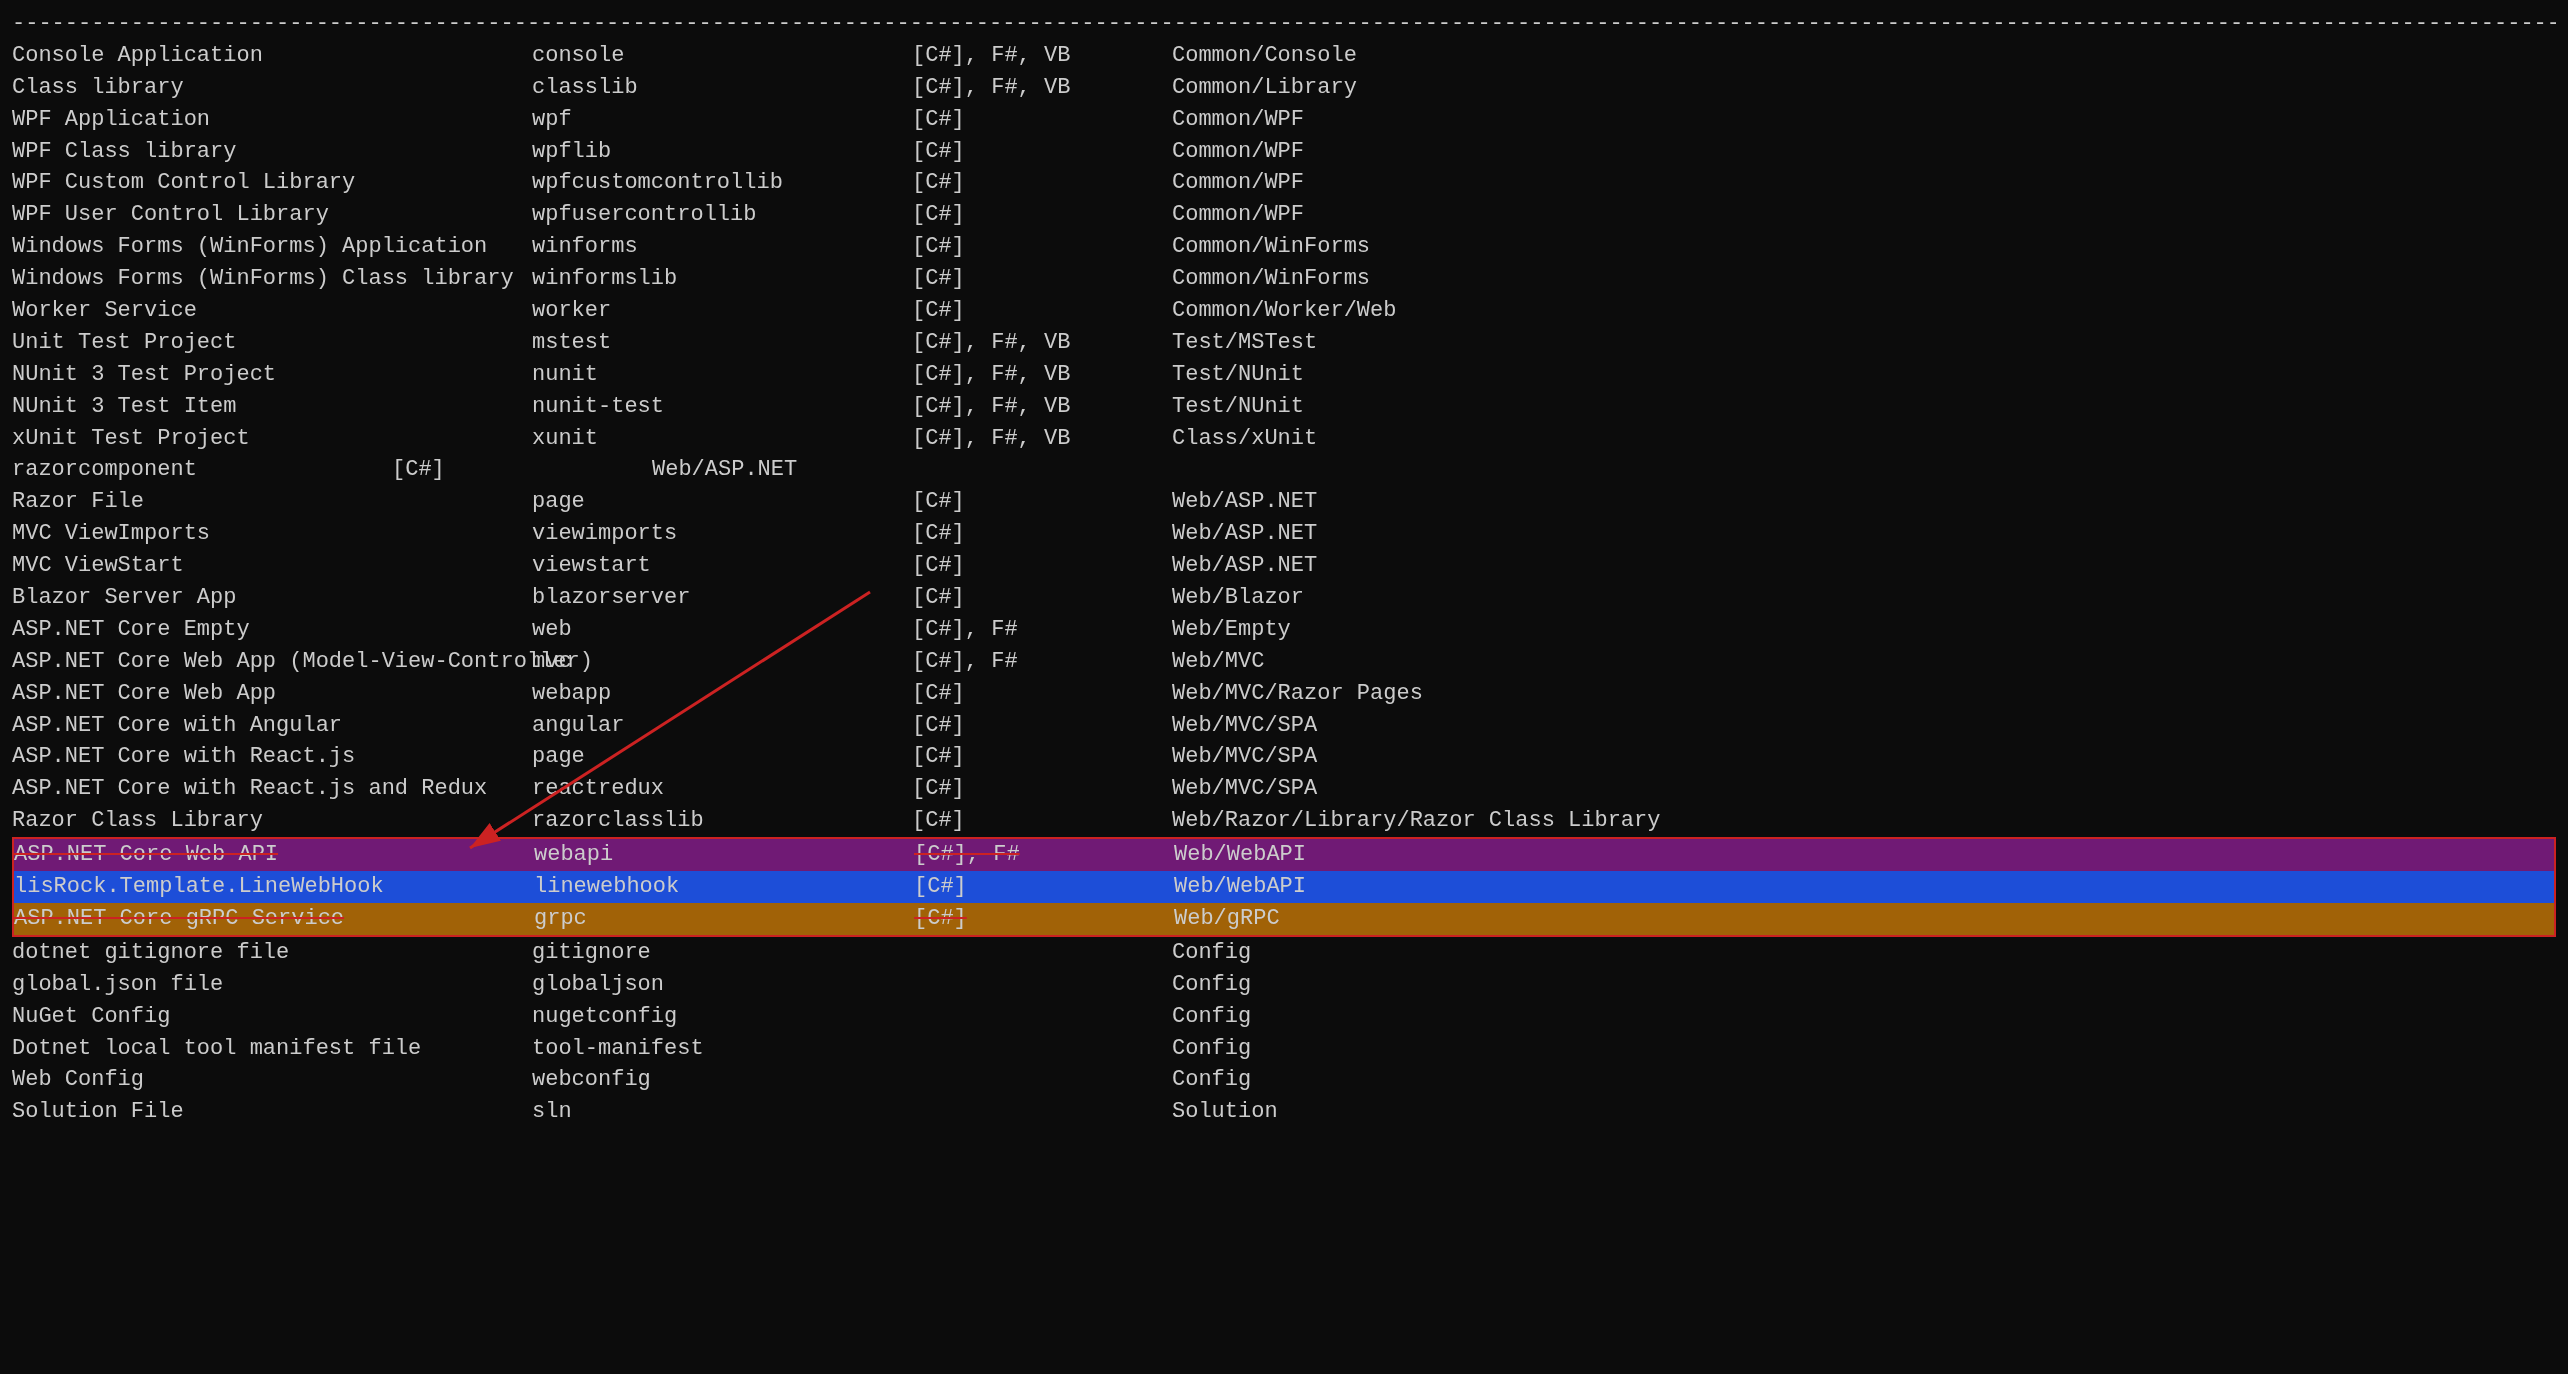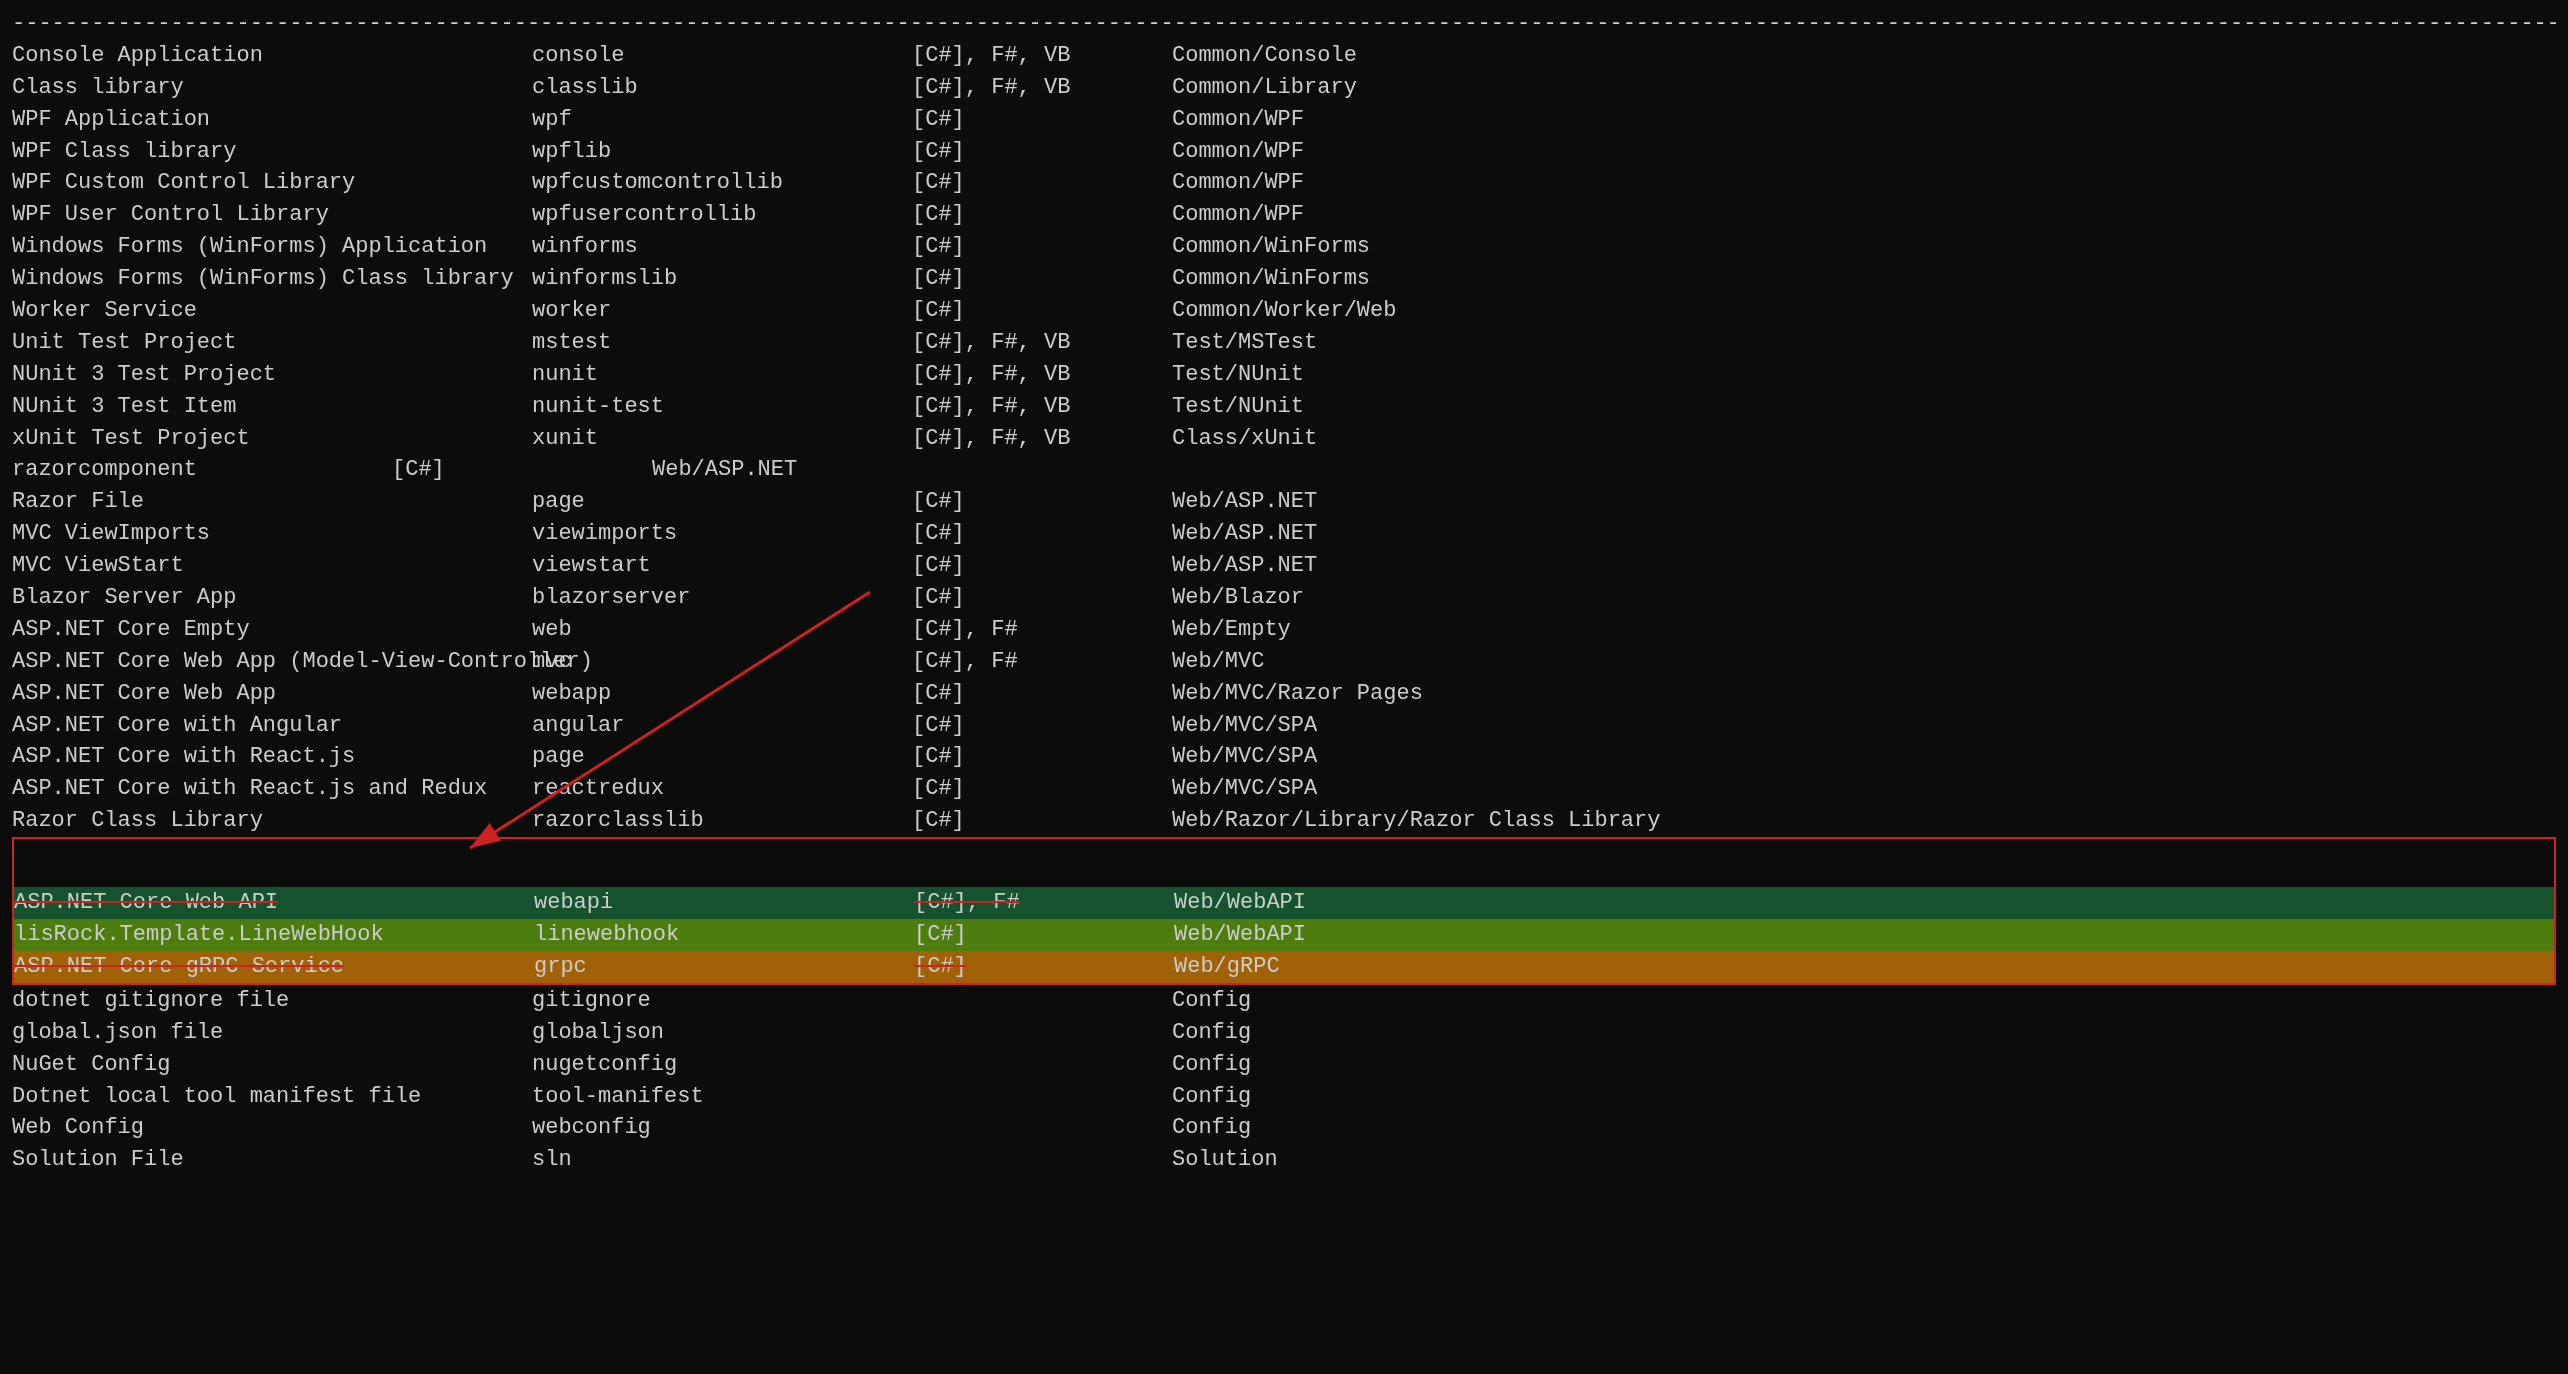--- a/index.html
+++ b/index.html
@@ -197,27 +197,27 @@
     <span class="col-lang" style="">[C#]</span>
     <span class="col-tags">Web/MVC/SPA</span>
   </div>
       <div class="table-row">
     <span class="col-name" style="">Razor Class Library</span>
     <span class="col-short">razorclasslib</span>
     <span class="col-lang" style="">[C#]</span>
     <span class="col-tags">Web/Razor/Library/Razor Class Library</span>
   </div>
       <div style="position: relative; border: 2px solid rgb(204, 34, 34); margin-top: 0px;">
-        <div class="table-row" style="background-color: #14532d; margin-top: 48px;">
+        <div class="table-row" style="background-color: #701a75;">
     <span class="col-name" style="text-decoration: line-through; text-decoration-color: #cc2222; text-decoration-thickness: 2px;">ASP.NET Core Web API</span>
     <span class="col-short">webapi</span>
     <span class="col-lang" style="text-decoration: line-through; text-decoration-color: #cc2222; text-decoration-thickness: 2px;">[C#], F#</span>
     <span class="col-tags">Web/WebAPI</span>
   </div>
-        <div class="table-row" style="background-color: #4d7c0f;">
+        <div class="table-row" style="background-color: #1d4ed8;">
     <span class="col-name" style="">lisRock.Template.LineWebHook</span>
     <span class="col-short">linewebhook</span>
     <span class="col-lang" style="">[C#]</span>
     <span class="col-tags">Web/WebAPI</span>
   </div>
         <div class="table-row" style="background-color: #a16207;">
     <span class="col-name" style="text-decoration: line-through; text-decoration-color: #cc2222; text-decoration-thickness: 2px;">ASP.NET Core gRPC Service</span>
     <span class="col-short">grpc</span>
     <span class="col-lang" style="text-decoration: line-through; text-decoration-color: #cc2222; text-decoration-thickness: 2px;">[C#]</span>
     <span class="col-tags">Web/gRPC</span>

